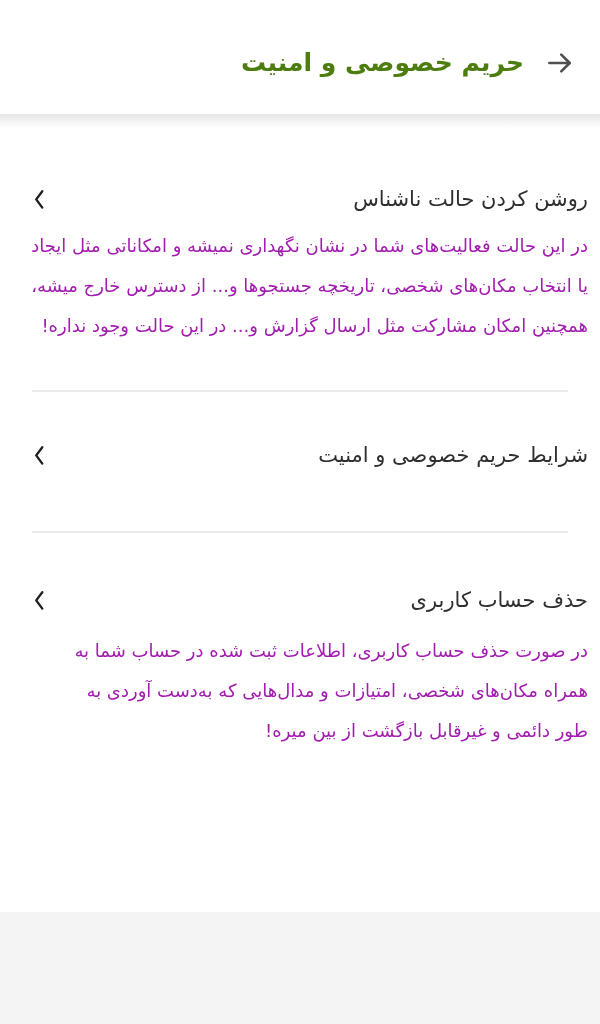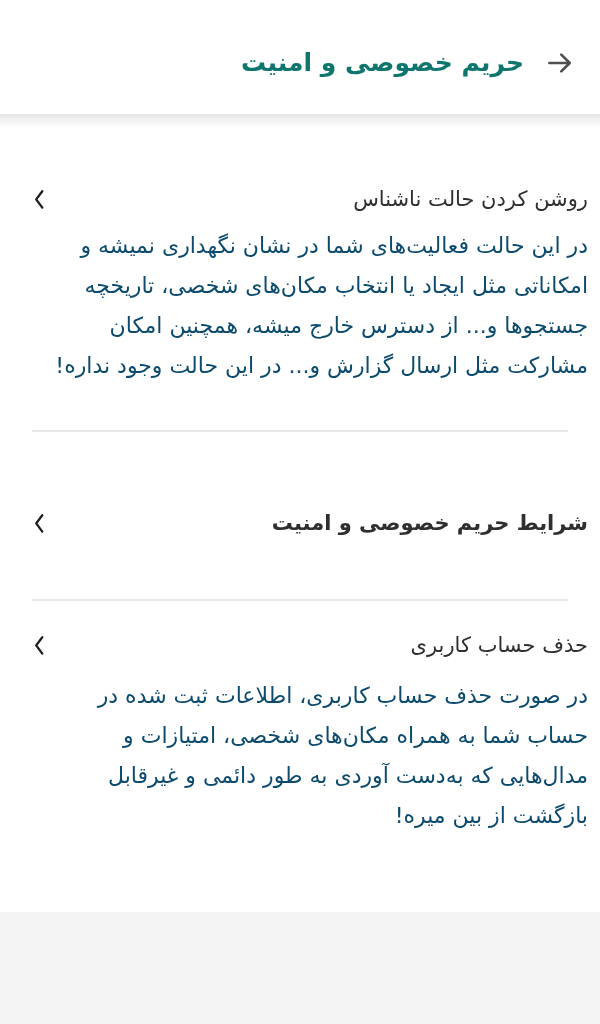--- a/index.html
+++ b/index.html
@@ -13,40 +13,40 @@
     height:114px;box-sizing:border-box;
     display:flex;align-items:center;
     padding:12px 22px 0 20px;background:#ffffff;
   }
   .back-btn{
     background:none;border:none;padding:0;margin:0 0 0 18px;
     width:36px;height:36px;display:flex;align-items:center;justify-content:center;
     cursor:pointer;flex:0 0 auto;
   }
   .app-bar-title{
-    margin:0;font-size:25px;font-weight:bold;color:#0f766e;line-height:1.3;
+    margin:0;font-size:25px;font-weight:bold;color:#4d7c0f;line-height:1.3;
   }
   .app-bar-shadow{
     height:14px;width:100%;
     background:linear-gradient(to bottom,#e6e6e6,rgba(255,255,255,0));
   }
   
   .item{padding:0 12px 0 28px;}
   .item-incognito{margin-top:52px;}
-  .item-terms .item-head{margin-top:72px;font-weight:bold;}
-  .item-delete .item-head{margin-top:25px;}
+  .item-terms .item-head{margin-top:44px;}
+  .item-delete .item-head{margin-top:48px;}
   .item-head{
     display:flex;align-items:center;justify-content:space-between;cursor:pointer;
   }
   .item-title{
     font-size:21px;color:#2f2f2f;line-height:38px;
   }
   .chev{display:flex;align-items:center;flex:0 0 auto;margin-left:4px;}
   .item-desc{
-    margin:8px 0 0 0;font-size:22px;line-height:40px;color:#0c4a6e;text-align:right;
+    margin:8px 0 0 0;font-size:18px;line-height:40px;color:#a21caf;text-align:right;
   }
   .item-delete .item-desc{margin-top:12px;margin-left:40px;}
   
   .divider{
     border:none;border-top:2px solid #e9e9e9;height:0;
     margin:0 32px;
   }
   .divider-1{margin-top:44px;}
   .divider-2{margin-top:57px;}
   

